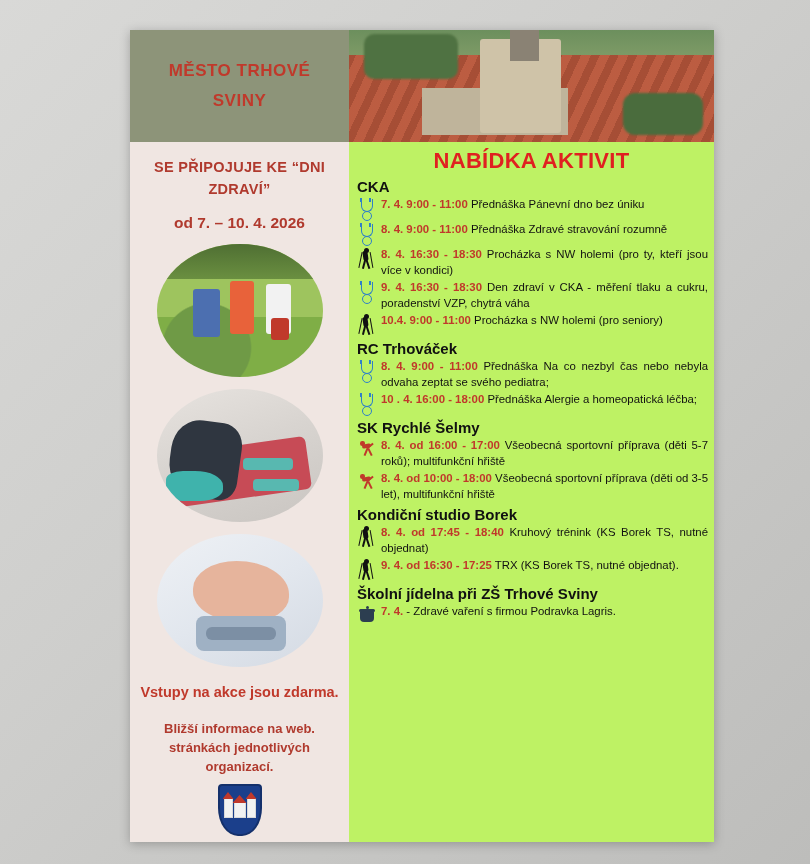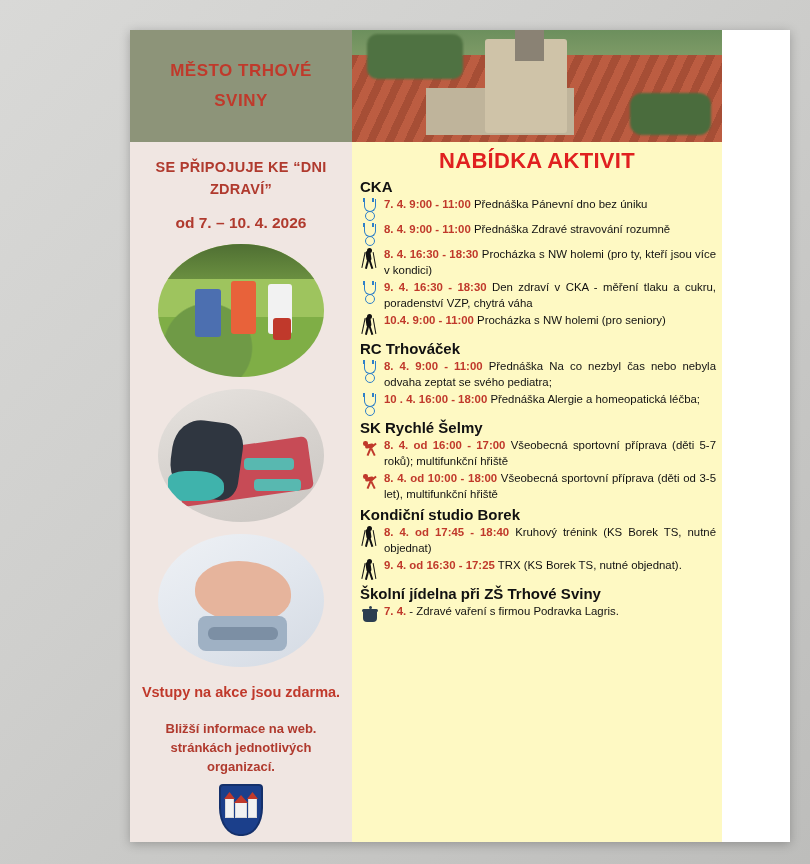--- a/index.html
+++ b/index.html
@@ -5,21 +5,21 @@
   html,body{margin:0;padding:0;}
   body{
     width:810px;height:864px;
     background:linear-gradient(135deg,#d9d9d7 0%,#cfcfcd 40%,#bdbdbb 100%);
     font-family:"Liberation Sans",sans-serif;
     overflow:hidden;
   }
   .poster{
     position:absolute;
     left:130px;top:30px;
-    width:660px;height:812px;
+    width:584px;height:812px;
     background:#ffffff;
     box-shadow:0 2px 10px rgba(0,0,0,.25);
     display:flex;
   }
   
   .left{
     width:222px;
     background:#f0e6e2;
     display:flex;flex-direction:column;
     align-items:center;
@@ -110,21 +110,21 @@
     border-radius:4px 4px 20px 20px/4px 4px 28px 28px;
     border:2px solid #14306b;
     box-sizing:border-box;
   }
   .crest .tower{
     position:absolute;background:#f2f2f2;border:1px solid #d9d9d9;box-sizing:border-box;
   }
   .crest .roof{position:absolute;background:#c0392b;}
   
   .right{
-    width:370px;position:relative;background:#fef9c3;
+    width:370px;position:relative;background:#bef264;
   }
   .hero{
     height:112px;width:100%;
     background:
       linear-gradient(#8fa97e 0 100%);
     position:relative;overflow:hidden;
   }
   .hero .sky{position:absolute;left:0;top:0;width:100%;height:22%;
      background:linear-gradient(#6c8f5d,#7d9a66);}
   .hero .roofs{position:absolute;left:0;top:0;width:100%;height:100%;

